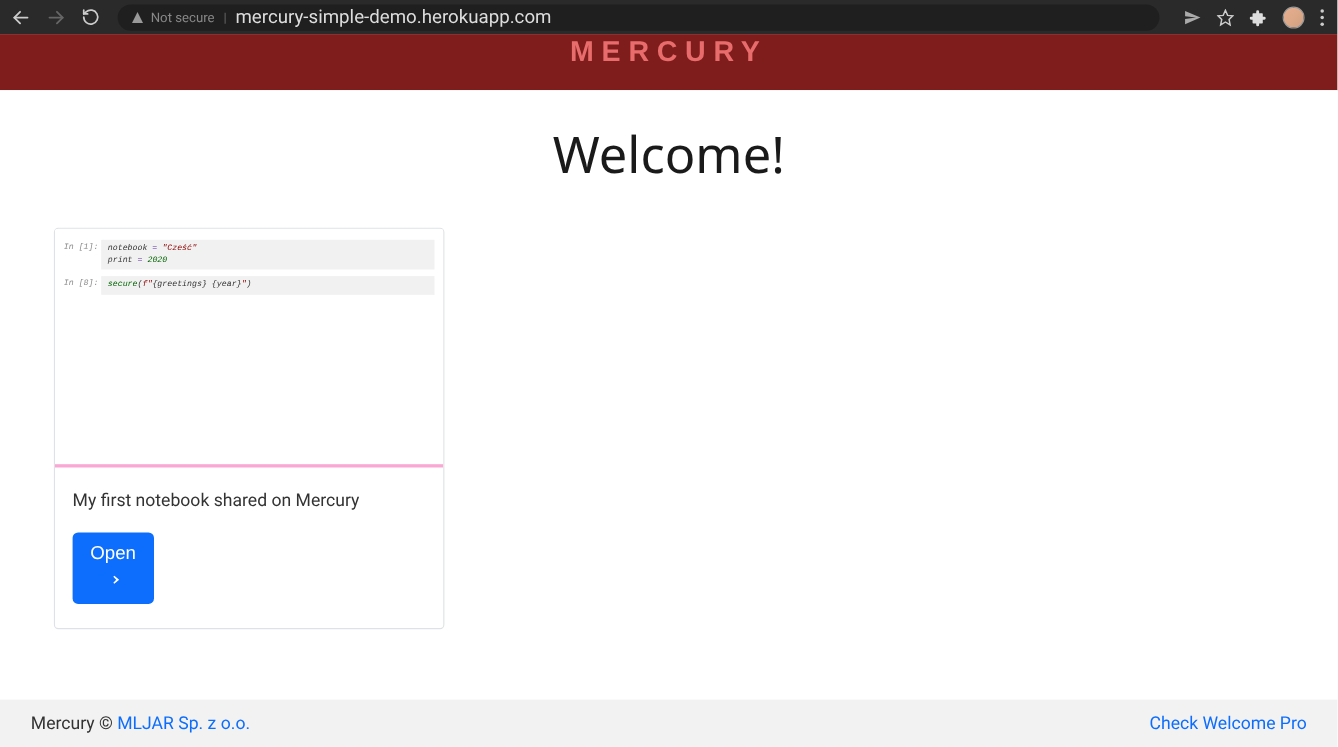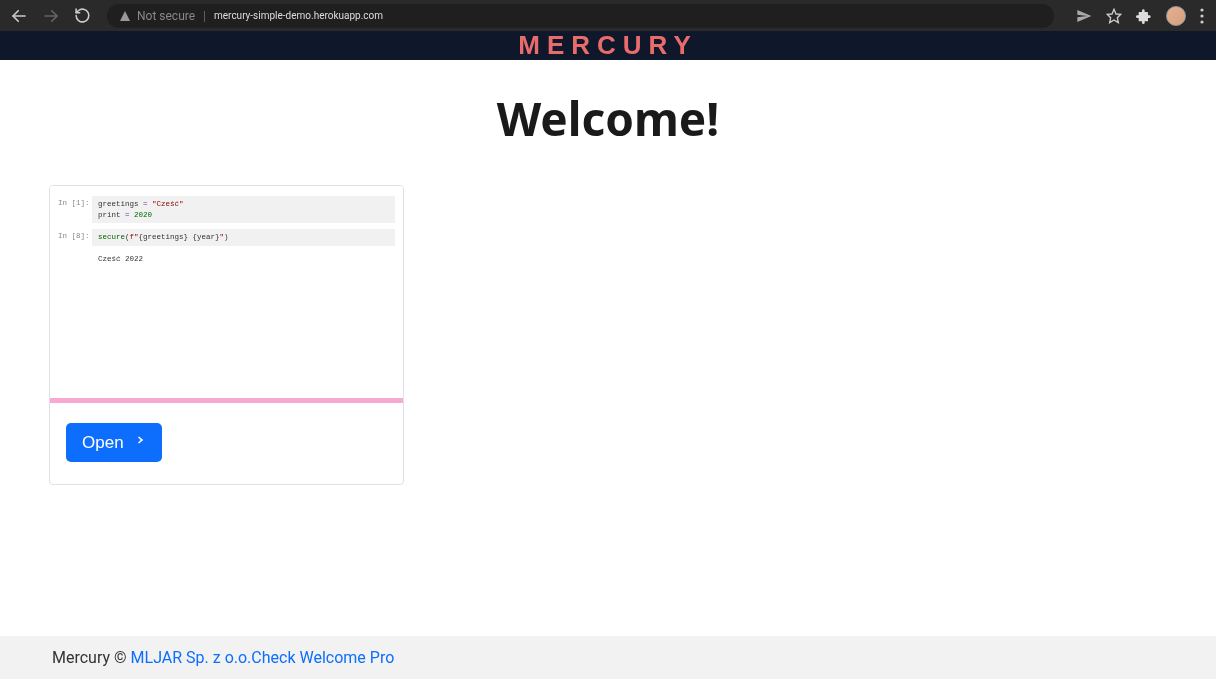--- a/index.html
+++ b/index.html
@@ -59,41 +59,40 @@
       display: flex;
       align-items: center;
       gap: 6px;
     }
     .url-divider {
       color: #666;
       font-size: 12px;
     }
     .url-text {
       color: #ddd;
-      font-size: 10px;
+      font-size: 17px;
     }
     .right-icons {
       display: flex;
       align-items: center;
       gap: 14px;
       padding: 0 2px 0 6px;
     }
     .avatar {
       width: 20px;
       height: 20px;
       border-radius: 50%;
       background: linear-gradient(135deg, #e8b090, #d0a080);
       border: 1px solid #999;
     }
     
     .app-header {
-      background: #0f172a;
-      height: 29px;
-      display: flex;
-      align-items: center;
+      background: #7f1d1d;
+      height: 51px;
+      display: flex;
       justify-content: center;
       flex-shrink: 0;
     }
     .mercury-logo {
       color: #e86c6c;
       font-family: Impact, "Arial Black", sans-serif;
       font-size: 26px;
       font-weight: 700;
       letter-spacing: 7px;
       text-transform: uppercase;
@@ -101,42 +100,43 @@
     
     .main {
       flex: 1;
       background: #fff;
       display: flex;
       flex-direction: column;
       padding-bottom: 20px;
     }
     .page-title {
       font-size: 46px;
-      font-weight: 700;
+      font-weight: 400;
       color: #1a1a1a;
       text-align: center;
       margin: 27px 0 36px 0;
       font-family: "Segoe UI", system-ui, sans-serif;
     }
     
     .card-container {
       padding: 0 49px;
     }
     .card {
       width: 355px;
       border: 1px solid #dee2e6;
       border-radius: 4px;
       background: #fff;
       overflow: hidden;
     }
     .card-preview {
       height: 217px;
       background: #fff;
-      border-bottom: 5px solid #f9a8d4;
+      border-bottom: 3px solid #f9a8d4;
       padding: 10px 8px;
+      font-style: italic;
     }
     .code-cell {
       display: flex;
       gap: 6px;
       margin-bottom: 6px;
     }
     .cell-prompt {
       color: #888;
       font-family: "Courier New", monospace;
       font-size: 7.5px;
@@ -185,26 +185,28 @@
       background: #0d6efd;
       color: #fff;
       border: none;
       padding: 9px 16px;
       font-size: 17px;
       border-radius: 5px;
       display: inline-flex;
       align-items: center;
       gap: 6px;
       cursor: pointer;
+      flex-direction: column;
     }
     
     .footer {
       background: #f2f2f2;
-      padding: 12px 52px;
-      display: flex;
+      padding: 12px 28px;
+      display: flex;
+      justify-content: space-between;
       align-items: center;
       font-size: 16px;
       color: #333;
       flex-shrink: 0;
     }
     .footer a {
       color: #0d6efd;
       text-decoration: none;
     }
   </style>
@@ -274,33 +276,30 @@
 </div>
 
 <div class="main">
   <h1 class="page-title">Welcome!</h1>
 
   <div class="card-container">
     <div class="card">
       <div class="card-preview">
         <div class="code-cell">
           <div class="cell-prompt">In [1]:</div>
-          <div class="cell-input"><span>greetings </span><span class="op">=</span><span class="str"> "Cześć"</span>
+          <div class="cell-input"><span>notebook </span><span class="op">=</span><span class="str"> "Cześć"</span>
 <span>print </span><span class="op">=</span><span class="num"> 2020</span></div>
         </div>
         <div class="code-cell">
           <div class="cell-prompt">In [8]:</div>
           <div class="cell-input"><span class="kw">secure</span><span>(</span><span class="str">f"</span><span>{greetings}</span><span class="str"> </span><span>{year}</span><span class="str">"</span><span>)</span></div>
         </div>
-        <div class="code-cell">
-          <div class="cell-prompt"></div>
-          <div class="cell-output">Cześć 2022</div>
-        </div>
       </div>
       <div class="card-body">
+        <div class="card-desc">My first notebook shared on Mercury</div>
         <button class="open-btn">
           <span>Open</span>
           <span>
             <svg width="16" height="16" viewBox="0 0 24 24" fill="currentColor">
                 <path d="M5 12h11l-4-4 1.4-1.4L20 12l-6.6 5.4L12 16l4-4H5z"></path>
               </svg>
           </span>
         </button>
       </div>
     </div>

